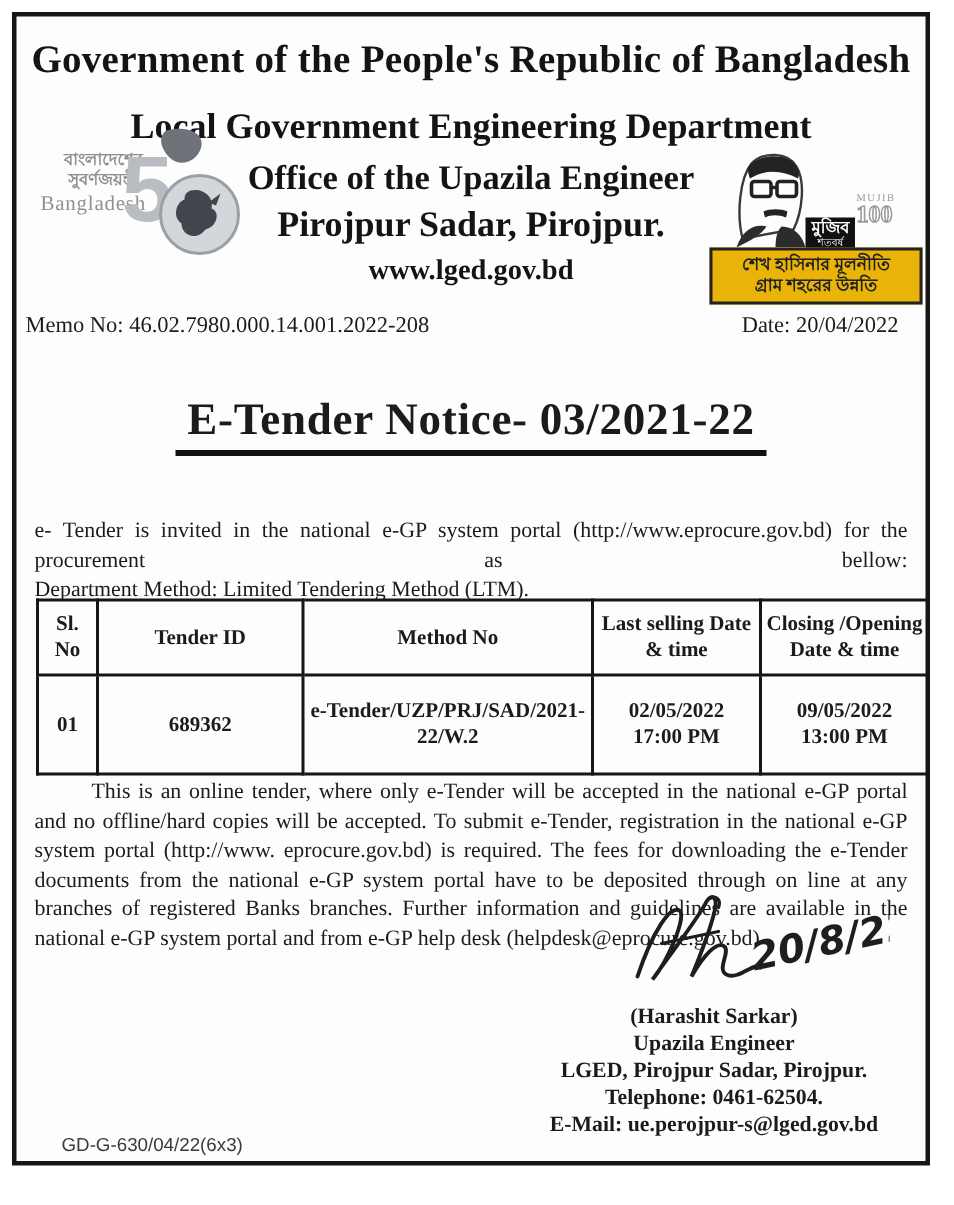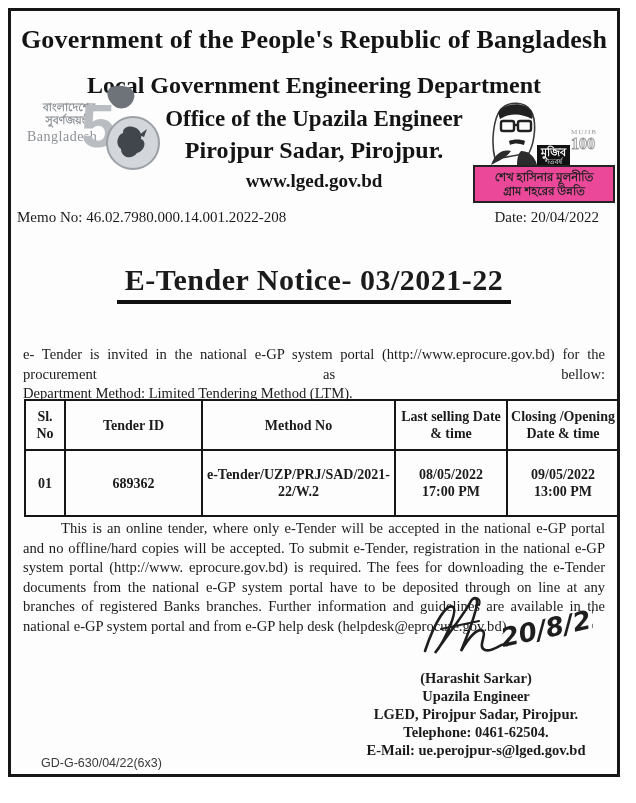--- a/index.html
+++ b/index.html
@@ -28,21 +28,21 @@
   .logo-right{position:absolute;left:462px;top:88px;width:150px;height:112px;}
   .lr-portrait{position:absolute;left:8px;top:0;}
   .lr-badge{position:absolute;left:64px;top:32px;background:#111;color:#fff;
             padding:2px 4px 1px;text-align:center;line-height:1.05;margin-top:14px;}
   .lr-badge .b1{font-size:11px;font-weight:bold;display:block;}
   .lr-badge .b2{font-size:7px;display:block;}
   .lr-100{position:absolute;left:98px;top:30px;color:#9a9a9a;line-height:1;}
   .lr-100 .m{font-size:7px;display:block;letter-spacing:1px;font-family:Liberation Serif, serif;}
   .lr-100 .n{font-size:16px;font-weight:bold;display:block;-webkit-text-stroke:1px #9a9a9a;color:#fff;}
   .lr-caption{position:absolute;left:0px;top:66px;width:134px;border:2px solid #222;
-              background:#ec4899;text-align:center;font-size:11.5px;line-height:14px;
+              background:#eab308;text-align:center;font-size:11.5px;line-height:14px;
               font-weight:bold;padding:3px 2px;color:#222;}
   
   .memo-row{position:absolute;left:0;top:198px;width:100%;display:flex;
             justify-content:space-between;padding:0 18px 0 6px;box-sizing:border-box;
             font-size:15px;font-weight:normal;}
   
   .title-wrap{position:absolute;left:0;top:252px;width:100%;text-align:center;}
   .title{display:inline-block;font-size:30px;font-weight:bold;letter-spacing:.5px;
          border-bottom:4px solid #111;padding:0 8px 3px;}
   
@@ -168,21 +168,21 @@
     </thead>
     <tbody>
       <tr>
         <td>01</td>
         <td>689362</td>
         <td>
           <span>e-Tender/UZP/PRJ/SAD/2021-</span><br>
           <span>22/W.2</span>
         </td>
         <td>
-          <span>08/05/2022</span><br>
+          <span>02/05/2022</span><br>
           <span>17:00 PM</span>
         </td>
         <td>
           <span>09/05/2022</span><br>
           <span>13:00 PM</span>
         </td>
       </tr>
     </tbody>
   </table>
 

